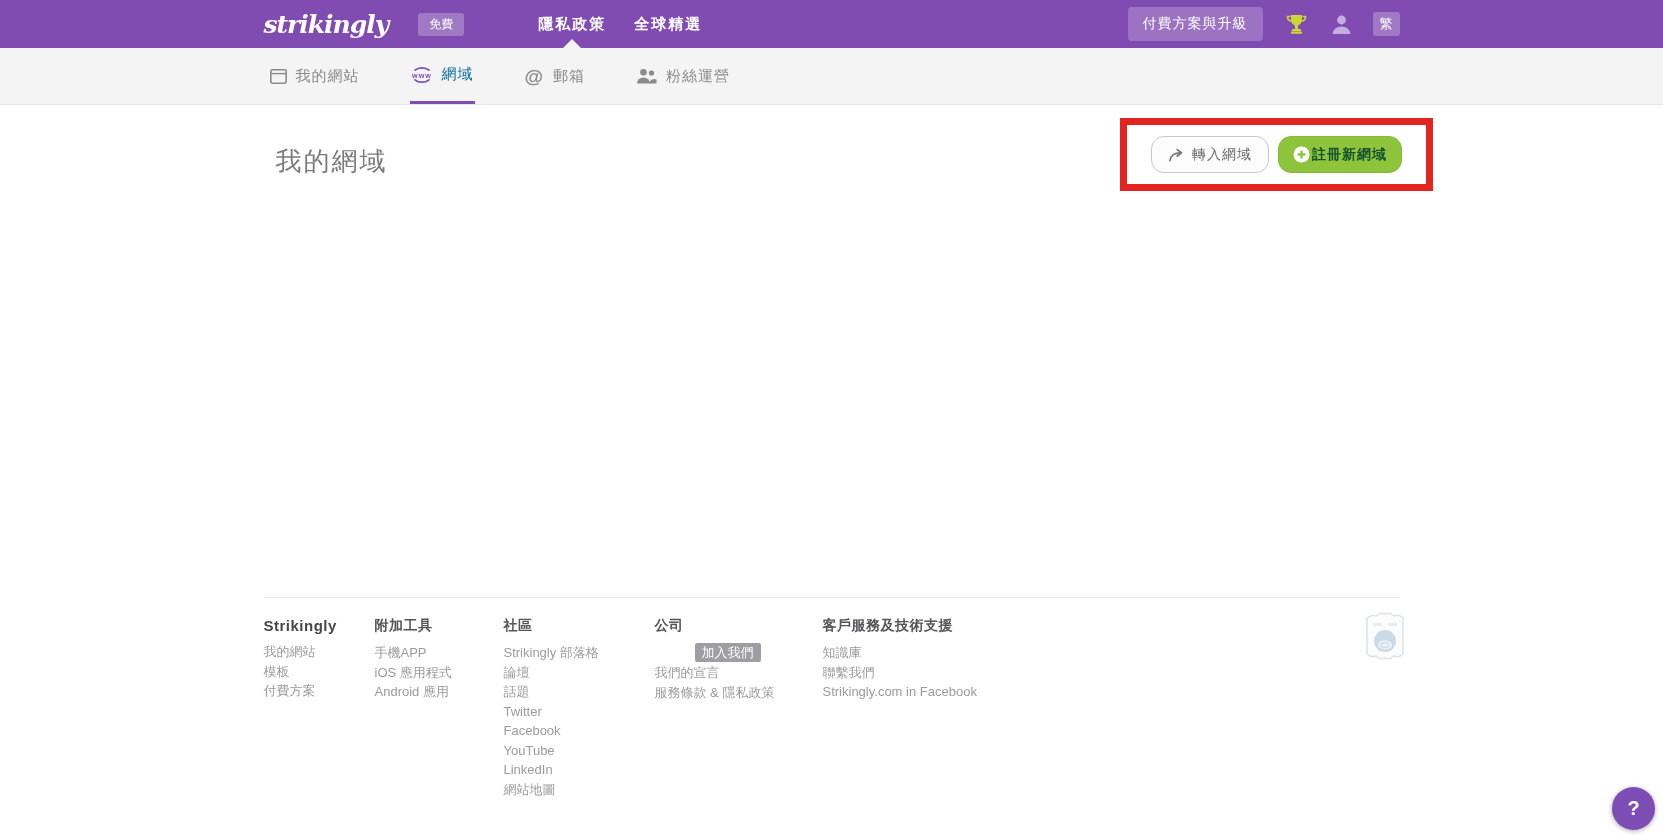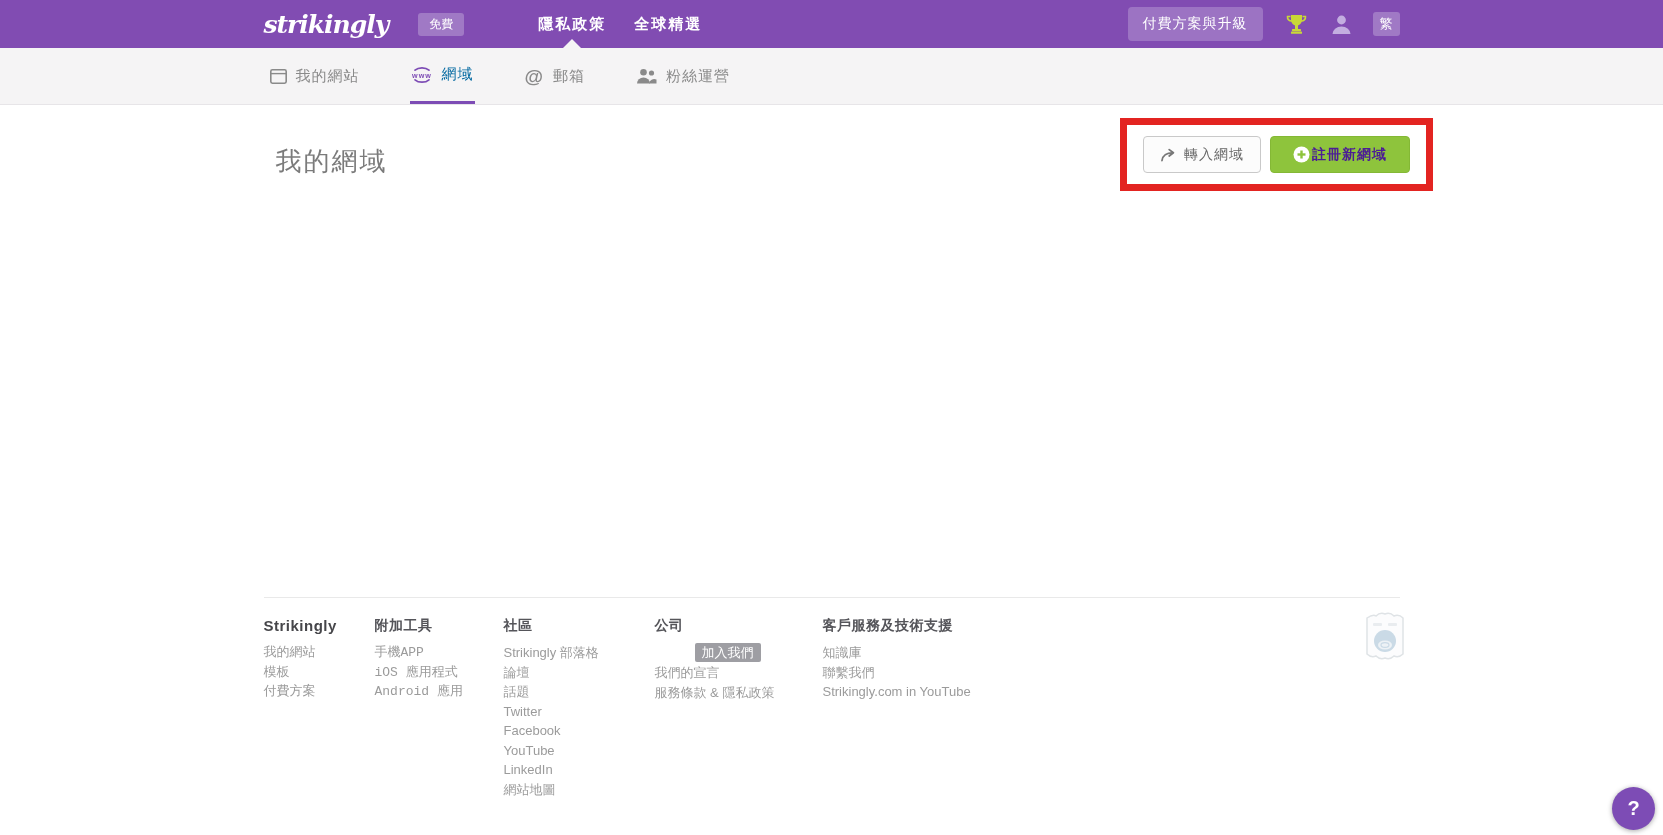--- a/index.html
+++ b/index.html
@@ -62,36 +62,36 @@
   .main { height:492px; }
   .main .inner { padding-top:27px; box-sizing:border-box; }
   .page-title { font-size:26px; font-weight:300; color:#7b7b7b; letter-spacing:2px; margin:12px; }
 
   .annotation-box {
     position:absolute; left:1120px; top:118px; width:313px; height:73px;
     box-sizing:border-box; border:7px solid #e32421;
     display:flex; align-items:center; justify-content:center; gap:9px;
     background:#fff;
   }
-  .btn { height:37px; display:flex; align-items:center; border-radius:4px;
+  .btn { height:37px; display:flex; align-items:center; border-radius:13px;
     font-size:14px; cursor:pointer; font-family:inherit; letter-spacing:1px; }
   .btn-transfer {
     background:#fcfcfc; border:1px solid #c9c9c9; color:#666; gap:8px; padding:0 16px;
   }
   .btn-register {
-    background:#8ec43c; border:1px solid #84b835; color:#4c1d95; font-weight:bold;
-    gap:2px; padding:0 22px;
+    background:#8ec43c; border:1px solid #84b835; color:#14532d; font-weight:bold;
+    gap:2px; padding:0 14px;
   }
 
   
   .footer .inner { border-top:1px solid #e9e9e9; padding-top:19px; box-sizing:border-box; }
   .f-cols { display:flex; }
   .f-col { box-sizing:border-box; }
   .f-col:nth-child(1){ width:111px; }
-  .f-col:nth-child(2){ width:129px;font-family:Liberation Mono, monospace; }
+  .f-col:nth-child(2){ width:129px; }
   .f-col:nth-child(3){ width:151px; }
   .f-col:nth-child(4){ width:168px; }
   .f-header { font-size:14px; font-weight:bold; color:#55555a; margin-bottom:8px; letter-spacing:.5px; }
   .f-col:nth-child(1) .f-header { font-size:15px; color:#46464a; }
   .f-links a { display:block; font-size:13px; color:#9b9b9b; line-height:19.5px;
     text-decoration:none; cursor:pointer; }
   .f-links a.f-badge { display:inline-block; background:#9e9ea3; color:#fff;
     padding:1px 7px; border-radius:2px; line-height:17px; margin-bottom:1px;margin-left:40px; }
   .stamp { position:absolute; right:-9px; top:10px; opacity:.75; }
 
@@ -246,21 +246,21 @@
             <div><a class="f-badge">加入我們</a></div>
             <a class="">我們的宣言</a>
             <a class="">服務條款 &amp; 隱私政策</a>
           </div>
       </div>
       <div class="f-col">
         <div class="f-header">客戶服務及技術支援</div>
         <div class="f-links">
             <a class="">知識庫</a>
             <a class="">聯繫我們</a>
-            <a class="">Strikingly.com in YouTube</a>
+            <a class="">Strikingly.com in Facebook</a>
           </div>
       </div>
     </div>
 
     <span class="stamp">
       <svg width="48" height="54" viewBox="0 0 48 54">
         <path d="M6 10 q6 -4 9 -2 q4 -4 9 -2 q5 -2 9 2 q5 -2 9 2 v36 q-4 4 -9 2 q-4 4 -9 2 q-5 2 -9 -2 q-5 2 -9 -2 z" fill="#fbfcfd" stroke="#d5dade" stroke-width="1.5"></path>
         <rect x="12" y="15" width="9" height="3" rx="1" fill="#e2e6ea"></rect>
         <rect x="27" y="15" width="9" height="3" rx="1" fill="#e2e6ea"></rect>
         <circle cx="24" cy="33" r="11" fill="#b9cede"></circle>

